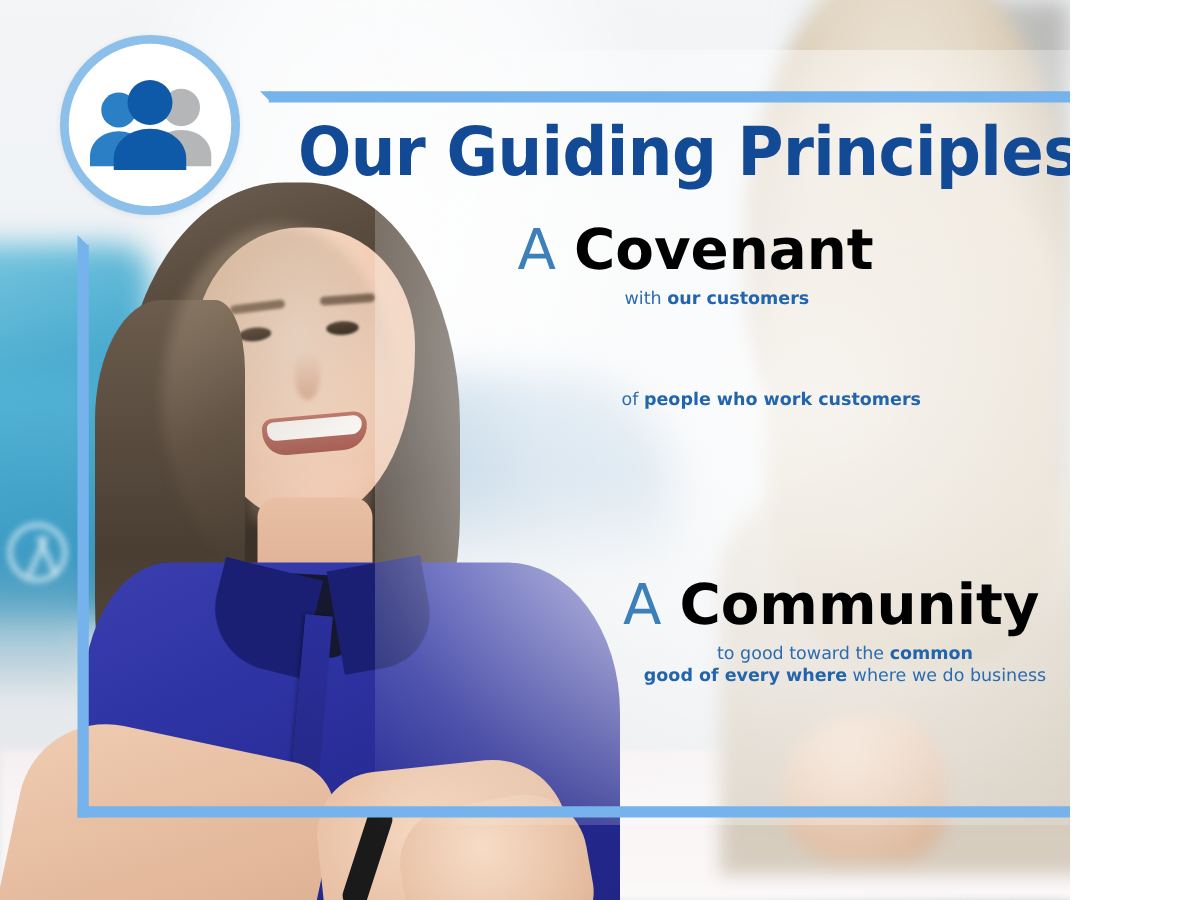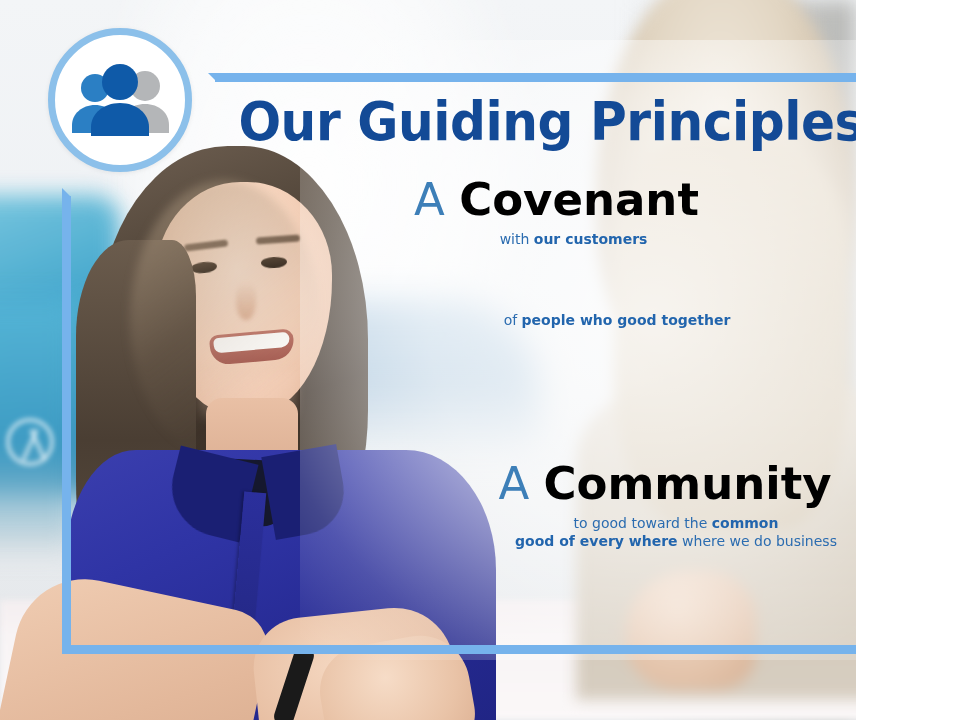--- a/index.html
+++ b/index.html
@@ -439,21 +439,21 @@
 
     <div class="principle p-covenant">
       <div class="p-title">
         <span class="art">A</span>
         <span class="word">Covenant</span>
       </div>
       <div class="p-sub"><span>with </span><b>our customers</b></div>
     </div>
 
     <div class="principle p-community">
-      <div class="p-sub"><span>of </span><b>people who good together</b><br></div>
+      <div class="p-sub"><span>of </span><b>people who work customers</b><br></div>
     </div>
 
     <div class="principle p-commitment">
       <div class="p-title">
         <span class="art">A</span>
         <span class="word">Community</span>
       </div>
       <div class="p-sub"><span>to good toward the </span><b>common</b><br><b>good of every where</b><span> where we do business</span></div>
     </div>
 

